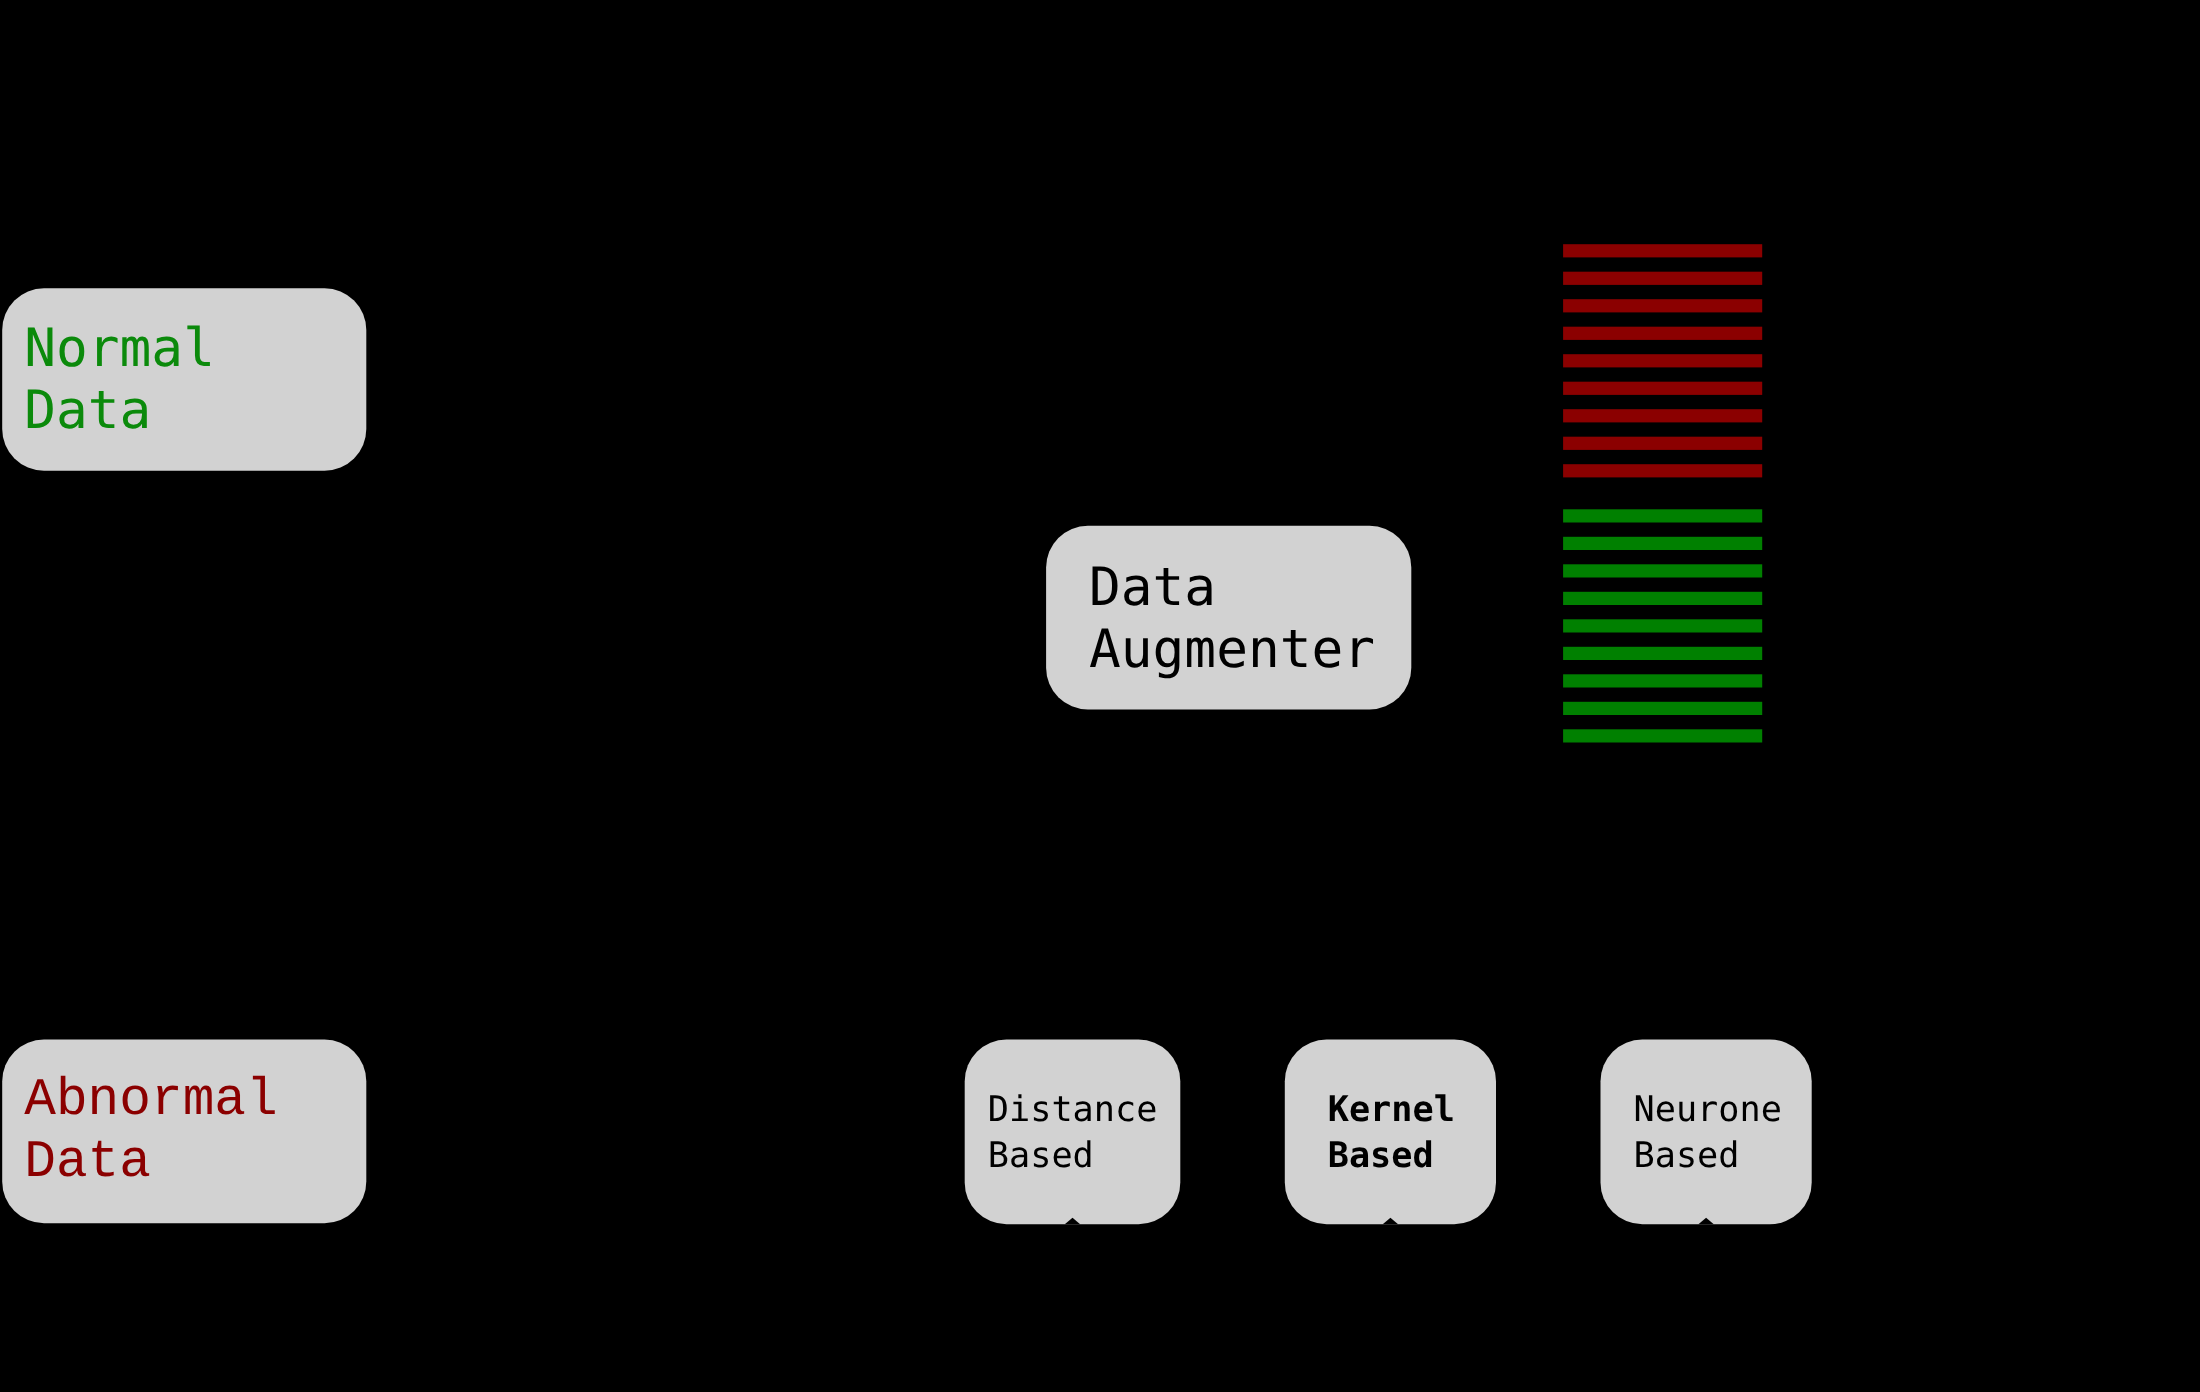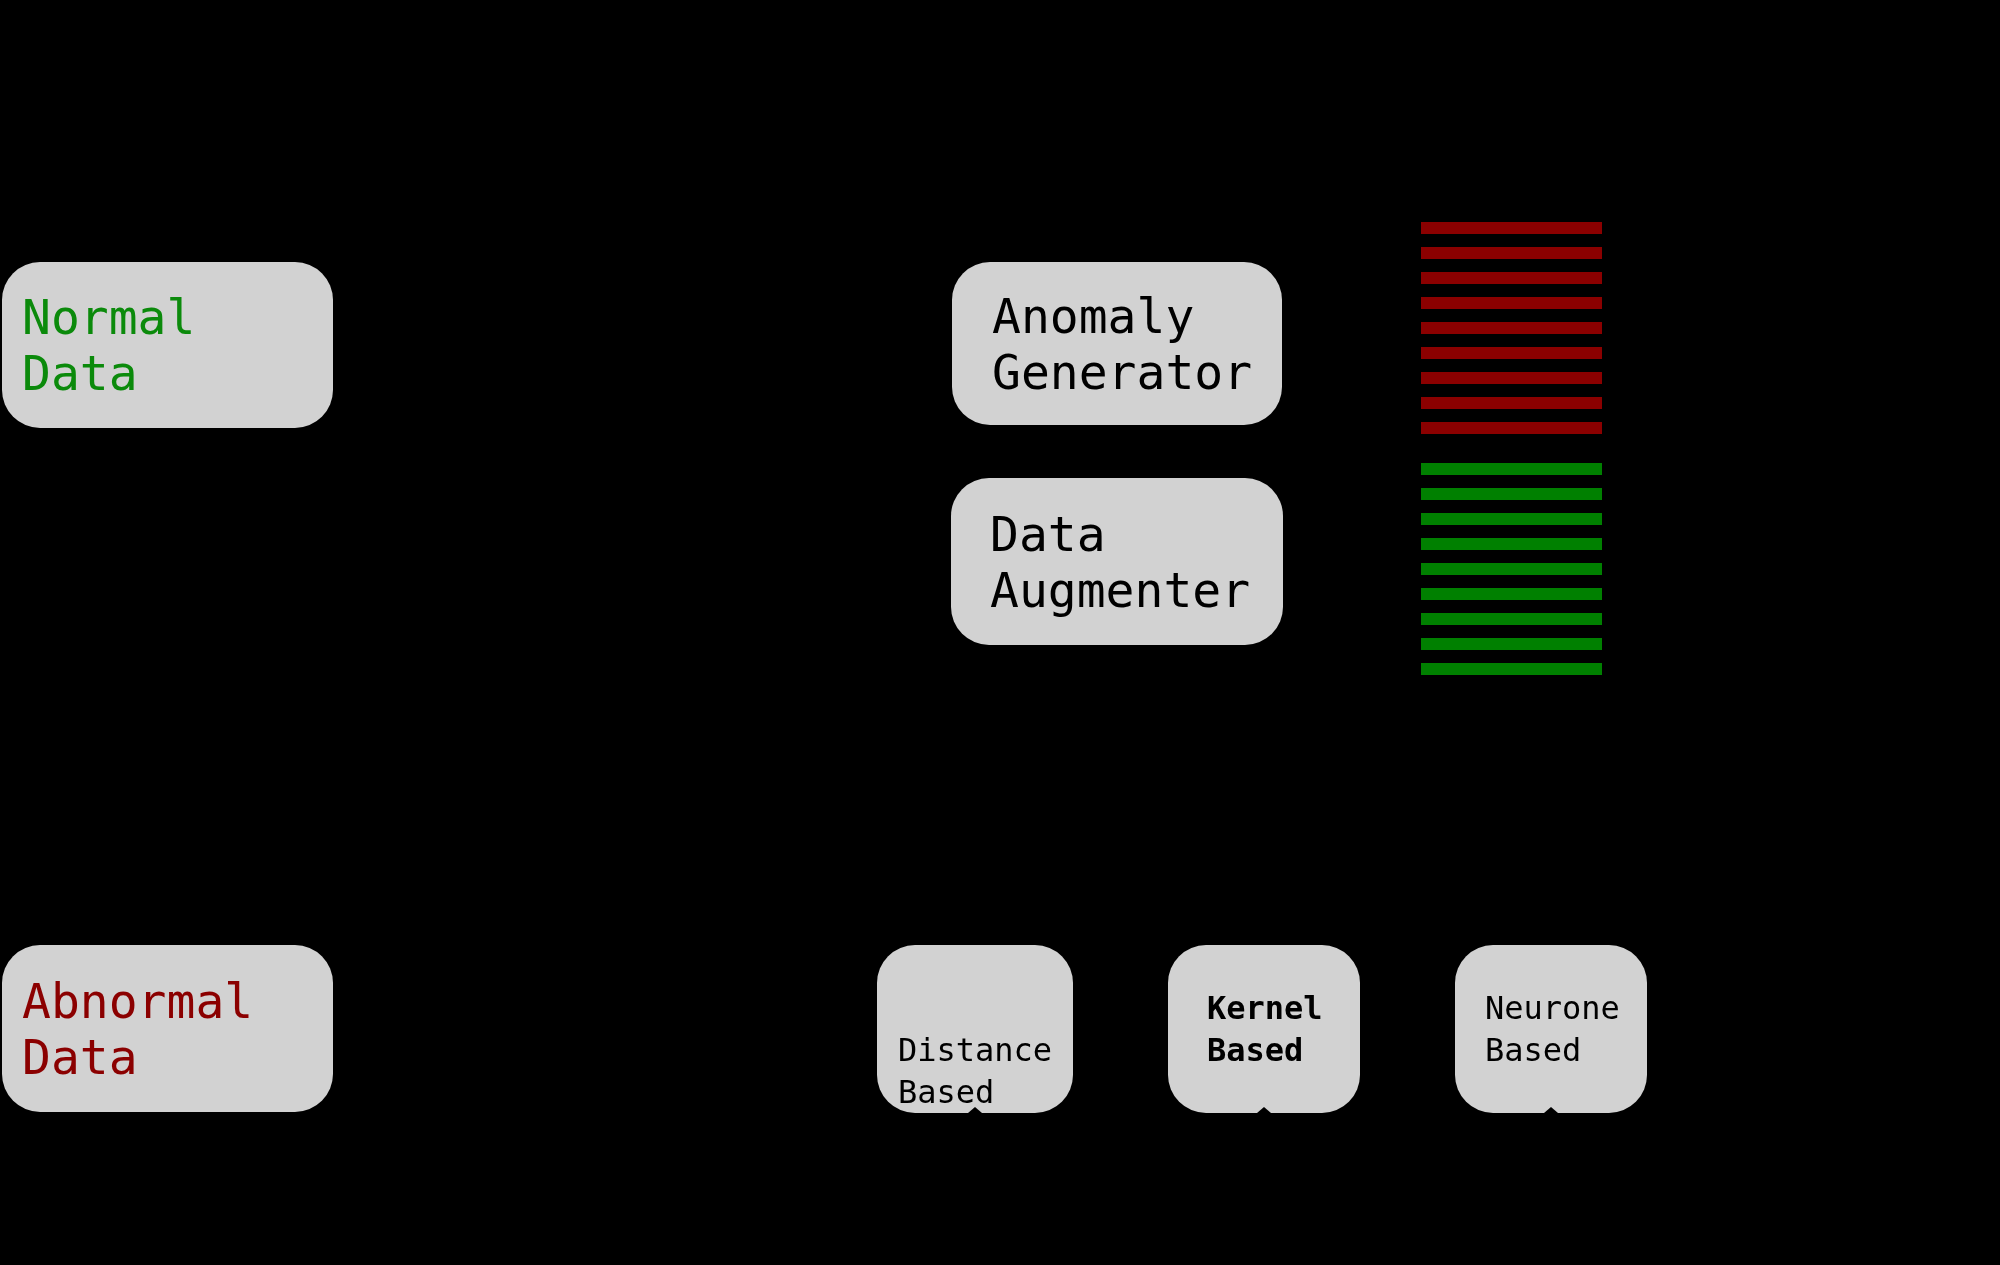--- a/index.html
+++ b/index.html
@@ -35,21 +35,21 @@
   }
   .small .label {
     font-size: 32px;
     line-height: 42px;
   }
   
   #node-normal-data     { left: 2px;    top: 262px; width: 331px; height: 166px; padding-left: 20px; }
   #node-abnormal-data   { left: 2px;    top: 945px; width: 331px; height: 167px; padding-left: 20px; }
   #node-anomaly-generator { left: 952px; top: 262px; width: 330px; height: 163px; padding-left: 40px; }
   #node-data-augmenter  { left: 951px;  top: 478px; width: 332px; height: 167px; padding-left: 39px; }
-  #node-distance-based  { left: 877px;  top: 945px; width: 196px; height: 168px; padding-left: 21px; justify-content: flex-end; }
+  #node-distance-based  { left: 877px;  top: 945px; width: 196px; height: 168px; padding-left: 21px; }
   #node-kernel-based    { left: 1168px; top: 945px; width: 192px; height: 168px; padding-left: 39px; font-weight: bold; }
   #node-neurone-based   { left: 1455px; top: 945px; width: 192px; height: 168px; padding-left: 30px; }
 
   
   .stripe-stack {
     position: absolute;
     width: 181px;
     left: 1421px;
   }
   #stack-abnormal { top: 222px; }
@@ -76,29 +76,25 @@
 </head>
 <body>
 
 <div id="canvas">
 
   <div class="node big" id="node-normal-data" style="background: rgb(210, 210, 210);">
     <div class="label" style="color: rgb(11, 138, 11);">Normal
 Data</div>
   </div>
 
-  <div class="node big" id="node-abnormal-data" style="background: rgb(210, 210, 210);">
+  <div class="node big" id="node-abnormal-data" style="background: rgb(210, 210, 210); font-family: Liberation Mono, monospace;">
     <div class="label" style="color: rgb(139, 0, 0);">Abnormal
 Data</div>
   </div>
 
-  <div class="node big" id="node-anomaly-generator" style="background: rgb(210, 210, 210);">
-    <div class="label" style="color: rgb(0, 0, 0);">Anomaly
-Generator</div>
-  </div>
 
   <div class="node big" id="node-data-augmenter" style="background: rgb(210, 210, 210);">
     <div class="label" style="color: rgb(0, 0, 0);">Data
 Augmenter</div>
   </div>
 
   <div class="stripe-stack" id="stack-abnormal">
       <div class="stripe" style="background: rgb(139, 0, 0);"></div>
       <div class="stripe" style="background: rgb(139, 0, 0);"></div>
       <div class="stripe" style="background: rgb(139, 0, 0);"></div>

